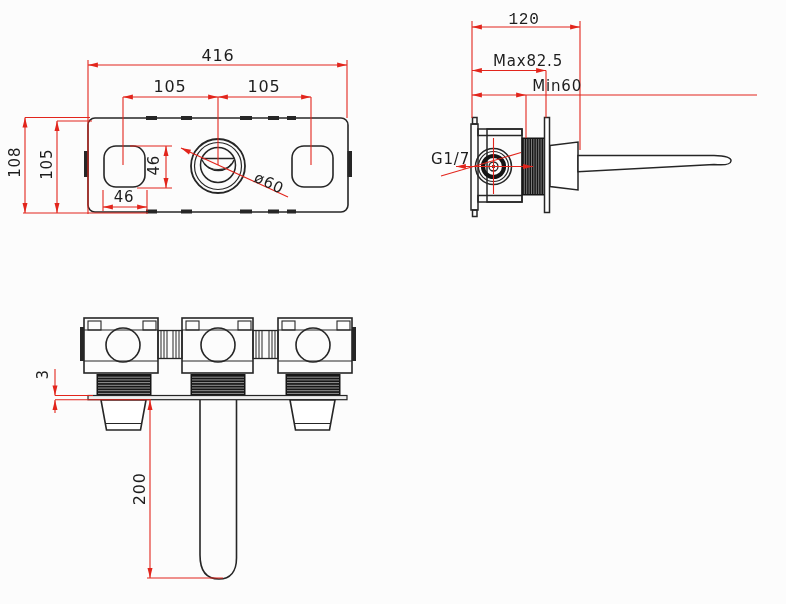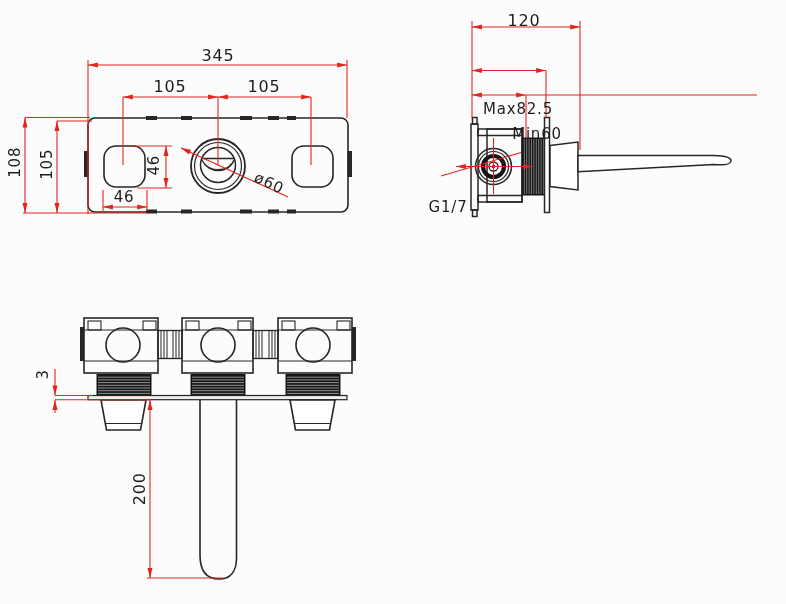--- a/index.html
+++ b/index.html
@@ -2,21 +2,21 @@
 <html><head>
 <meta charset="utf-8">
 <style>
   html,body{margin:0;padding:0;}
   body{background:#e8e8e8;font-family:"DejaVu Sans","Liberation Sans",sans-serif;}
   #stage{position:relative;width:786px;height:604px;background:#fcfcfc;overflow:hidden;}
   #draw{position:absolute;left:0;top:0;}
   .lbl{position:absolute;color:#1d1d1d;font-size:15px;line-height:1.1;
        text-align:center;letter-spacing:0.8px;white-space:nowrap;user-select:none;}
   .lbl.big{font-size:16px;}
-  .lbl.left{text-align:center;margin-top:48px;}
+  .lbl.left{text-align:right;}
   .rotccw{transform:rotate(-90deg);transform-origin:center center;}
   .rotdia{transform:rotate(25deg);transform-origin:center center;}
   .adj{word-spacing:6px;letter-spacing:0.6px;}
 </style>
 </head>
 <body>
 
 <div id="stage">
 
   <svg id="draw" width="786" height="604" viewBox="0 0 786 604">
@@ -217,30 +217,30 @@
       <line x1="55" y1="369" x2="55" y2="395.5" marker-end="url(#ar)"></line>
       <line x1="55" y1="413" x2="55" y2="400" marker-end="url(#ar)"></line>
       <line x1="55" y1="395.5" x2="93" y2="395.5"></line>
       <line x1="55" y1="399.8" x2="151" y2="399.8"></line>
 
       <line x1="150" y1="400" x2="150" y2="578" marker-start="url(#ar)" marker-end="url(#ar)"></line>
       <line x1="147" y1="578" x2="223" y2="578"></line>
     </g>
   </svg>
 
-  <div class="lbl big" style="left:189px;top:47px;width:58px;">345</div>
+  <div class="lbl big" style="left:189px;top:47px;width:58px;">416</div>
   <div class="lbl big" style="left:146px;top:78px;width:48px;">105</div>
   <div class="lbl big" style="left:240px;top:78px;width:48px;">105</div>
   <div class="lbl rotccw" style="left:-9px;top:154px;width:48px;">108</div>
   <div class="lbl rotccw" style="left:23px;top:156px;width:48px;">105</div>
   <div class="lbl rotccw" style="left:130px;top:157px;width:48px;">46</div>
   <div class="lbl" style="left:100px;top:189px;width:48px;">46</div>
   <div class="lbl rotdia" style="left:245px;top:175px;width:48px;">ø60</div>
 
-  <div class="lbl big" style="left:495px;top:12px;width:58px;">120</div>
+  <div class="lbl big" style="left:495px;top:12px;width:58px;font-family:Liberation Mono, monospace;">120</div>
   <div class="lbl left" style="left:473px;top:53px;width:90px;">Max82.5</div>
   <div class="lbl left" style="left:492px;top:78px;width:90px;">Min60</div>
   <div class="lbl left" style="left:426px;top:151px;width:44px;">G1/7</div>
 
   <div class="lbl rotccw" style="left:19px;top:366px;width:48px;">3</div>
   <div class="lbl big rotccw" style="left:110px;top:480px;width:60px;">200</div>
 
 </div>
 
 </body></html>

